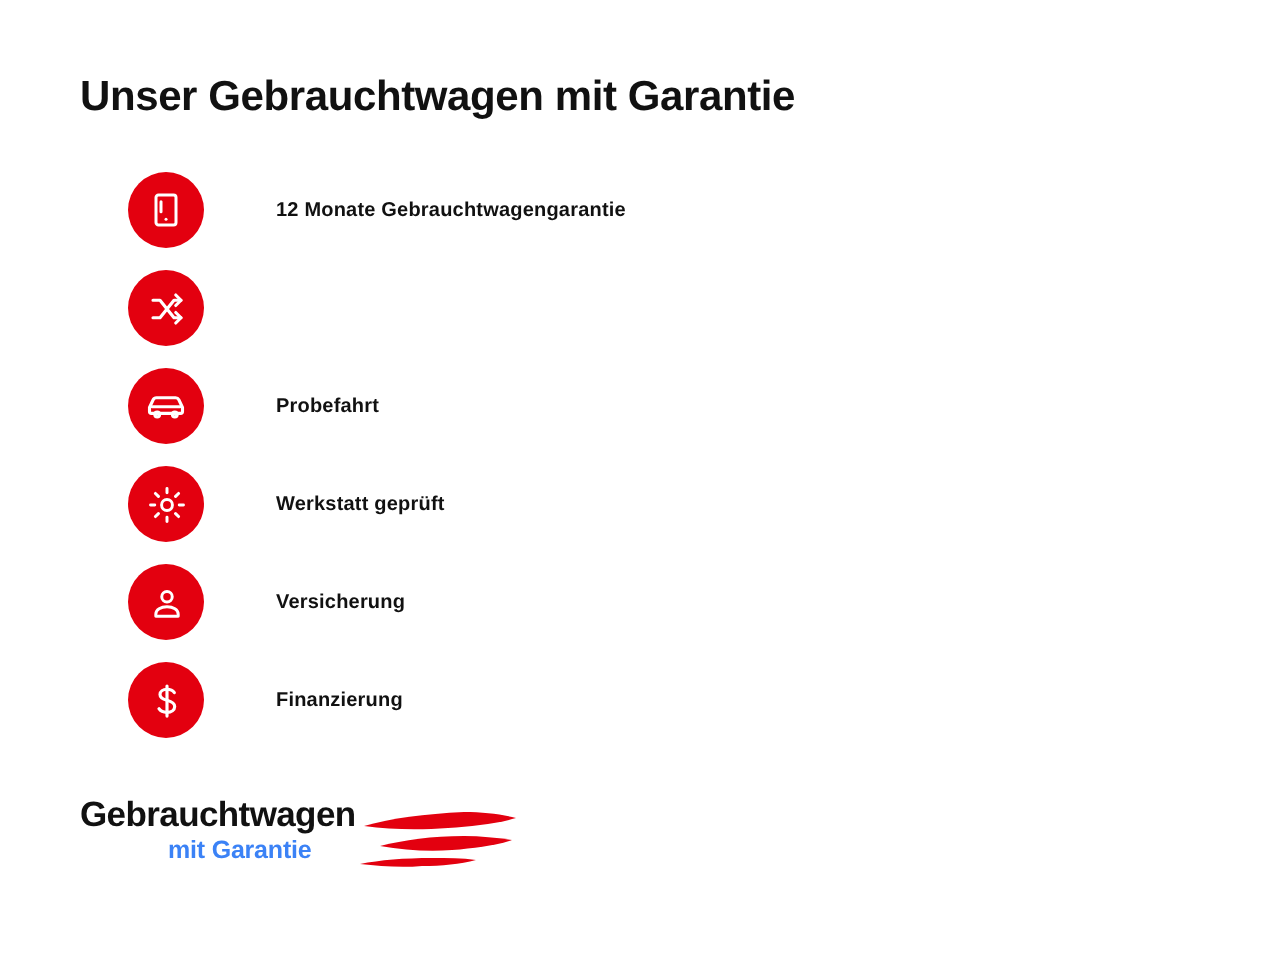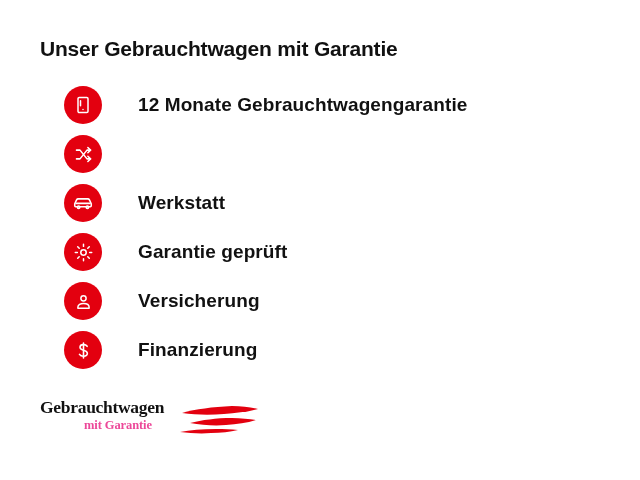--- a/index.html
+++ b/index.html
@@ -50,48 +50,47 @@
     display: flex;
     align-items: center;
     justify-content: center;
     flex: 0 0 auto;
   }
   .badge svg {
     display: block;
   }
   .row-label {
     margin-left: 36px;
-    font-size: 19px;
+    font-size: 10px;
     font-weight: bold;
     color: #111111;
     letter-spacing: 0.1px;
   }
   .footer {
     position: absolute;
     left: 40px;
     bottom: 38px;
     width: 260px;
   }
   .logo {
     position: relative;
     height: 44px;
-    font-family: Liberation Serif, serif;
   }
   .logo-top {
     font-size: 17.5px;
     font-weight: bold;
     letter-spacing: -0.3px;
     color: #111111;
     line-height: 1.05;
   }
   .logo-bottom {
     font-size: 12.5px;
     font-weight: bold;
     letter-spacing: -0.1px;
-    color: #ec4899;
+    color: #3b82f6;
     margin-left: 44px;
     margin-top: 2px;
   }
   .brush {
     position: absolute;
     left: 134px;
     top: 4px;
     width: 88px;
     height: 38px;
   }
@@ -137,33 +136,33 @@
       <div class="badge">
         <span>
           <svg width="22" height="22" viewBox="0 0 24 24" fill="none" stroke="#ffffff" stroke-width="1.7" stroke-linecap="round" stroke-linejoin="round">
             <path d="M3 15v-2.2l2-4.2a2 2 0 0 1 1.8-1.1h10.4a2 2 0 0 1 1.8 1.1l2 4.2V15a1 1 0 0 1-1 1H4a1 1 0 0 1-1-1z"></path>
             <line x1="4.4" y1="12.4" x2="19.6" y2="12.4"></line>
             <circle cx="7.2" cy="16.6" r="1.3"></circle>
             <circle cx="16.8" cy="16.6" r="1.3"></circle>
           </svg>
         </span>
       </div>
-      <div class="row-label">Werkstatt</div>
+      <div class="row-label">Probefahrt</div>
     </div>
 
     <div class="row">
       <div class="badge">
         <span>
           <svg width="21" height="21" viewBox="0 0 24 24" fill="none" stroke="#ffffff" stroke-width="1.7" stroke-linecap="round" stroke-linejoin="round">
             <circle cx="12" cy="12" r="3.1"></circle>
             <path d="M12 2.6v2.4M12 19v2.4M21.4 12H19M5 12H2.6M18.6 5.4l-1.7 1.7M7.1 16.9l-1.7 1.7M18.6 18.6l-1.7-1.7M7.1 7.1L5.4 5.4"></path>
           </svg>
         </span>
       </div>
-      <div class="row-label">Garantie geprüft</div>
+      <div class="row-label">Werkstatt geprüft</div>
     </div>
 
     <div class="row">
       <div class="badge">
         <span>
           <svg width="21" height="21" viewBox="0 0 24 24" fill="none" stroke="#ffffff" stroke-width="1.7" stroke-linecap="round" stroke-linejoin="round">
             <circle cx="12" cy="8.4" r="3"></circle>
             <path d="M5.6 19.6v-1.2c0-2.6 2.9-4.2 6.4-4.2s6.4 1.6 6.4 4.2v1.2z"></path>
           </svg>
         </span>

